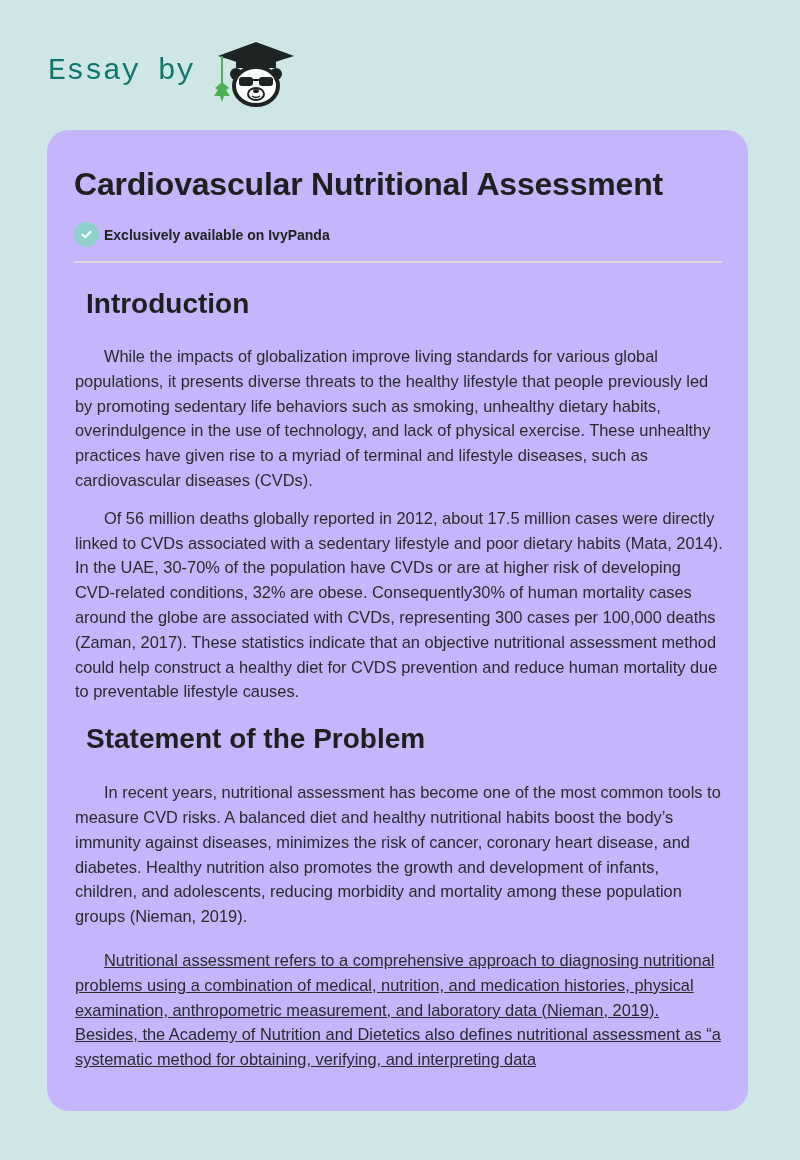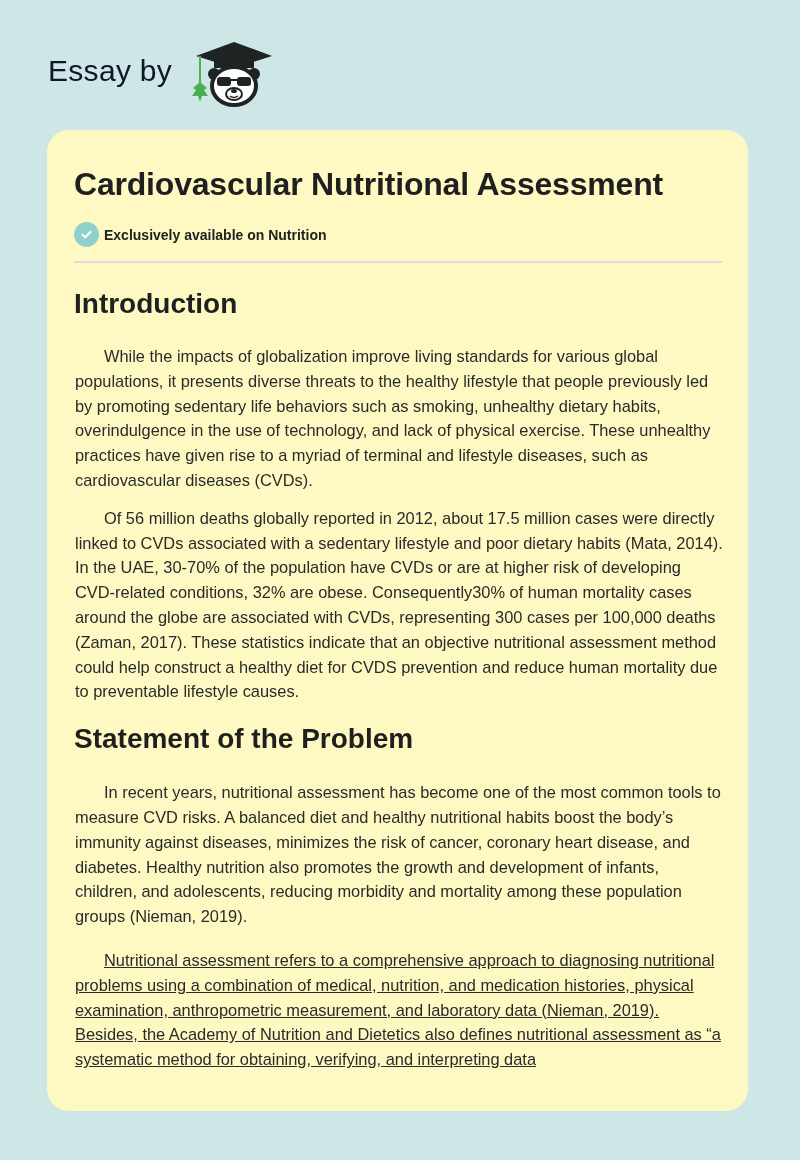--- a/index.html
+++ b/index.html
@@ -17,23 +17,23 @@
     }
     .header {
       position: absolute;
       left: 48px;
       top: 36px;
       height: 72px;
       display: flex;
       align-items: center;
     }
     .essay-by {
-      font-family: Liberation Sans, sans-serif;
+      font-family: Liberation Mono, monospace;
       font-size: 30px;
-      color: #0f172a;
+      color: #0f766e;
       letter-spacing: 0.3px;
       margin-right: 18px;
       margin-top: -2px;
     }
     .logo-mark {
       width: 88px;
       height: 72px;
       margin-right: 8px;
     }
     .brand {
@@ -47,21 +47,21 @@
       font-size: 15px;
       vertical-align: 14px;
       margin-left: 1px;
     }
     .card {
       position: absolute;
       left: 47px;
       top: 130px;
       width: 701px;
       height: 981px;
-      background: #fef9c3;
+      background: #c4b5fd;
       border-radius: 22px;
       overflow: hidden;
     }
     .title {
       position: absolute;
       left: 27px;
       top: 36px;
       margin: 0;
       font-size: 32px;
       font-weight: bold;
@@ -100,21 +100,21 @@
     }
     .content {
       position: absolute;
       left: 27px;
       top: 150px;
       width: 652px;
     }
     h2.section-heading {
       font-size: 28px;
       font-weight: bold;
-      margin: 0;
+      margin: 12px;
       color: #1f1f1f;
       line-height: 44px;
     }
     p.para {
       font-size: 16.4px;
       line-height: 24.8px;
       margin: 1px;
       text-indent: 29px;
       color: #2a2a2a;
     }
@@ -157,21 +157,21 @@
 
 <div class="card">
   <h1 class="title">Cardiovascular Nutritional Assessment</h1>
 
   <div class="badge">
     <span class="badge-icon">
       <svg width="13" height="13" viewBox="0 0 13 13">
         <path d="M2.5,6.8 L5.2,9.3 L10.5,3.8" stroke="#ffffff" stroke-width="2" fill="none" stroke-linecap="round" stroke-linejoin="round"></path>
       </svg>
     </span>
-    <span class="badge-text">Exclusively available on Nutrition</span>
+    <span class="badge-text">Exclusively available on IvyPanda</span>
   </div>
 
   <div class="divider"></div>
 
   <div class="content">
     <section class="sec-intro">
       <h2 class="section-heading">Introduction</h2>
       <p class="para p1">While the impacts of globalization improve living standards for various global populations, it presents diverse threats to the healthy lifestyle that people previously led by promoting sedentary life behaviors such as smoking, unhealthy dietary habits, overindulgence in the use of technology, and lack of physical exercise. These unhealthy practices have given rise to a myriad of terminal and lifestyle diseases, such as cardiovascular diseases (CVDs).</p>
       <p class="para p2">Of 56 million deaths globally reported in 2012, about 17.5 million cases were directly linked to CVDs associated with a sedentary lifestyle and poor dietary habits (Mata, 2014). In the UAE, 30-70% of the population have CVDs or are at higher risk of developing CVD-related conditions, 32% are obese. Consequently30% of human mortality cases around the globe are associated with CVDs, representing 300 cases per 100,000 deaths (Zaman, 2017). These statistics indicate that an objective nutritional assessment method could help construct a healthy diet for CVDS prevention and reduce human mortality due to preventable lifestyle causes.</p>
     </section>

